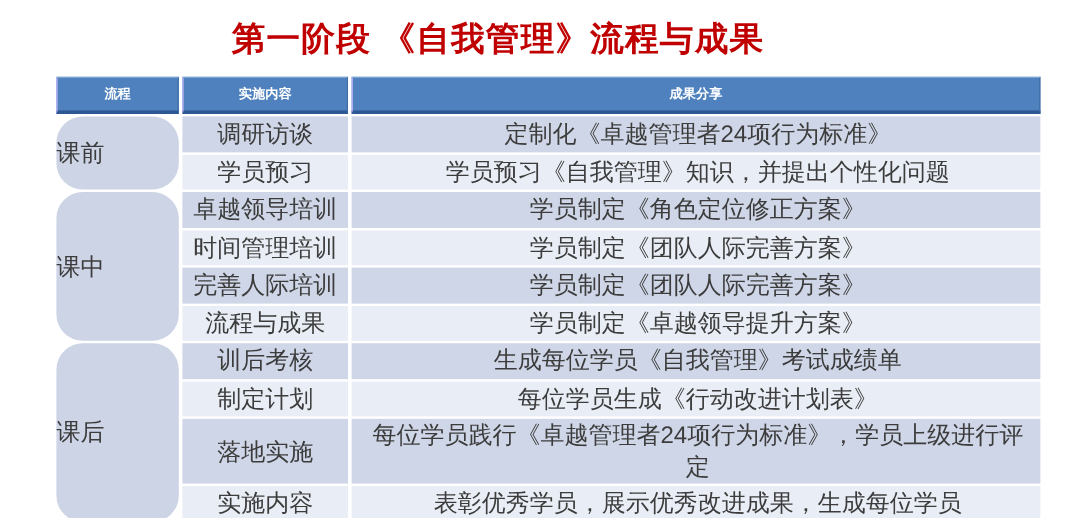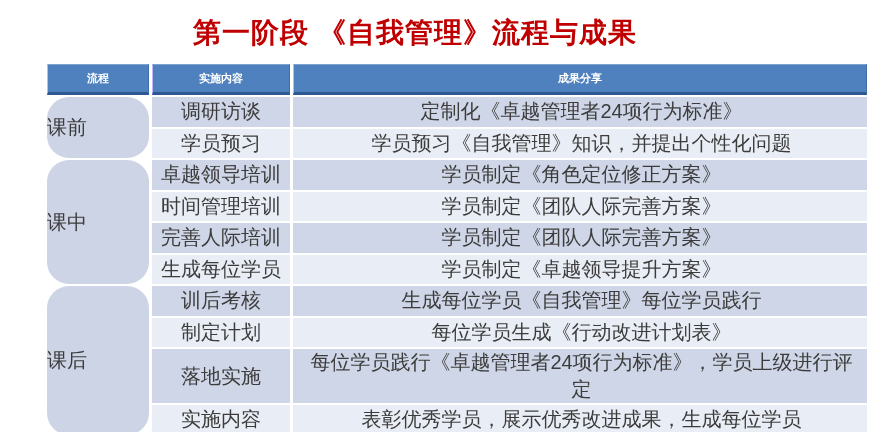--- a/index.html
+++ b/index.html
@@ -110,28 +110,28 @@
       </tr>
       <tr class="band-light">
         <td class="cell content">时间管理培训</td>
         <td class="cell output">学员制定《团队人际完善方案》</td>
       </tr>
       <tr class="band-dark">
         <td class="cell content">完善人际培训</td>
         <td class="cell output">学员制定《团队人际完善方案》</td>
       </tr>
       <tr class="band-light">
-        <td class="cell content">生成每位学员</td>
+        <td class="cell content">流程与成果</td>
         <td class="cell output">学员制定《卓越领导提升方案》</td>
       </tr>
 
       <tr class="band-dark">
         <td class="phase" rowspan="4">课后</td>
         <td class="cell content">训后考核</td>
-        <td class="cell output">生成每位学员《自我管理》每位学员践行</td>
+        <td class="cell output">生成每位学员《自我管理》考试成绩单</td>
       </tr>
       <tr class="band-light">
         <td class="cell content">制定计划</td>
         <td class="cell output">每位学员生成《行动改进计划表》</td>
       </tr>
       <tr class="band-dark">
         <td class="cell content">落地实施</td>
         <td class="cell output">每位学员践行《卓越管理者24项行为标准》，学员上级进行评定</td>
       </tr>
       <tr class="band-light">

